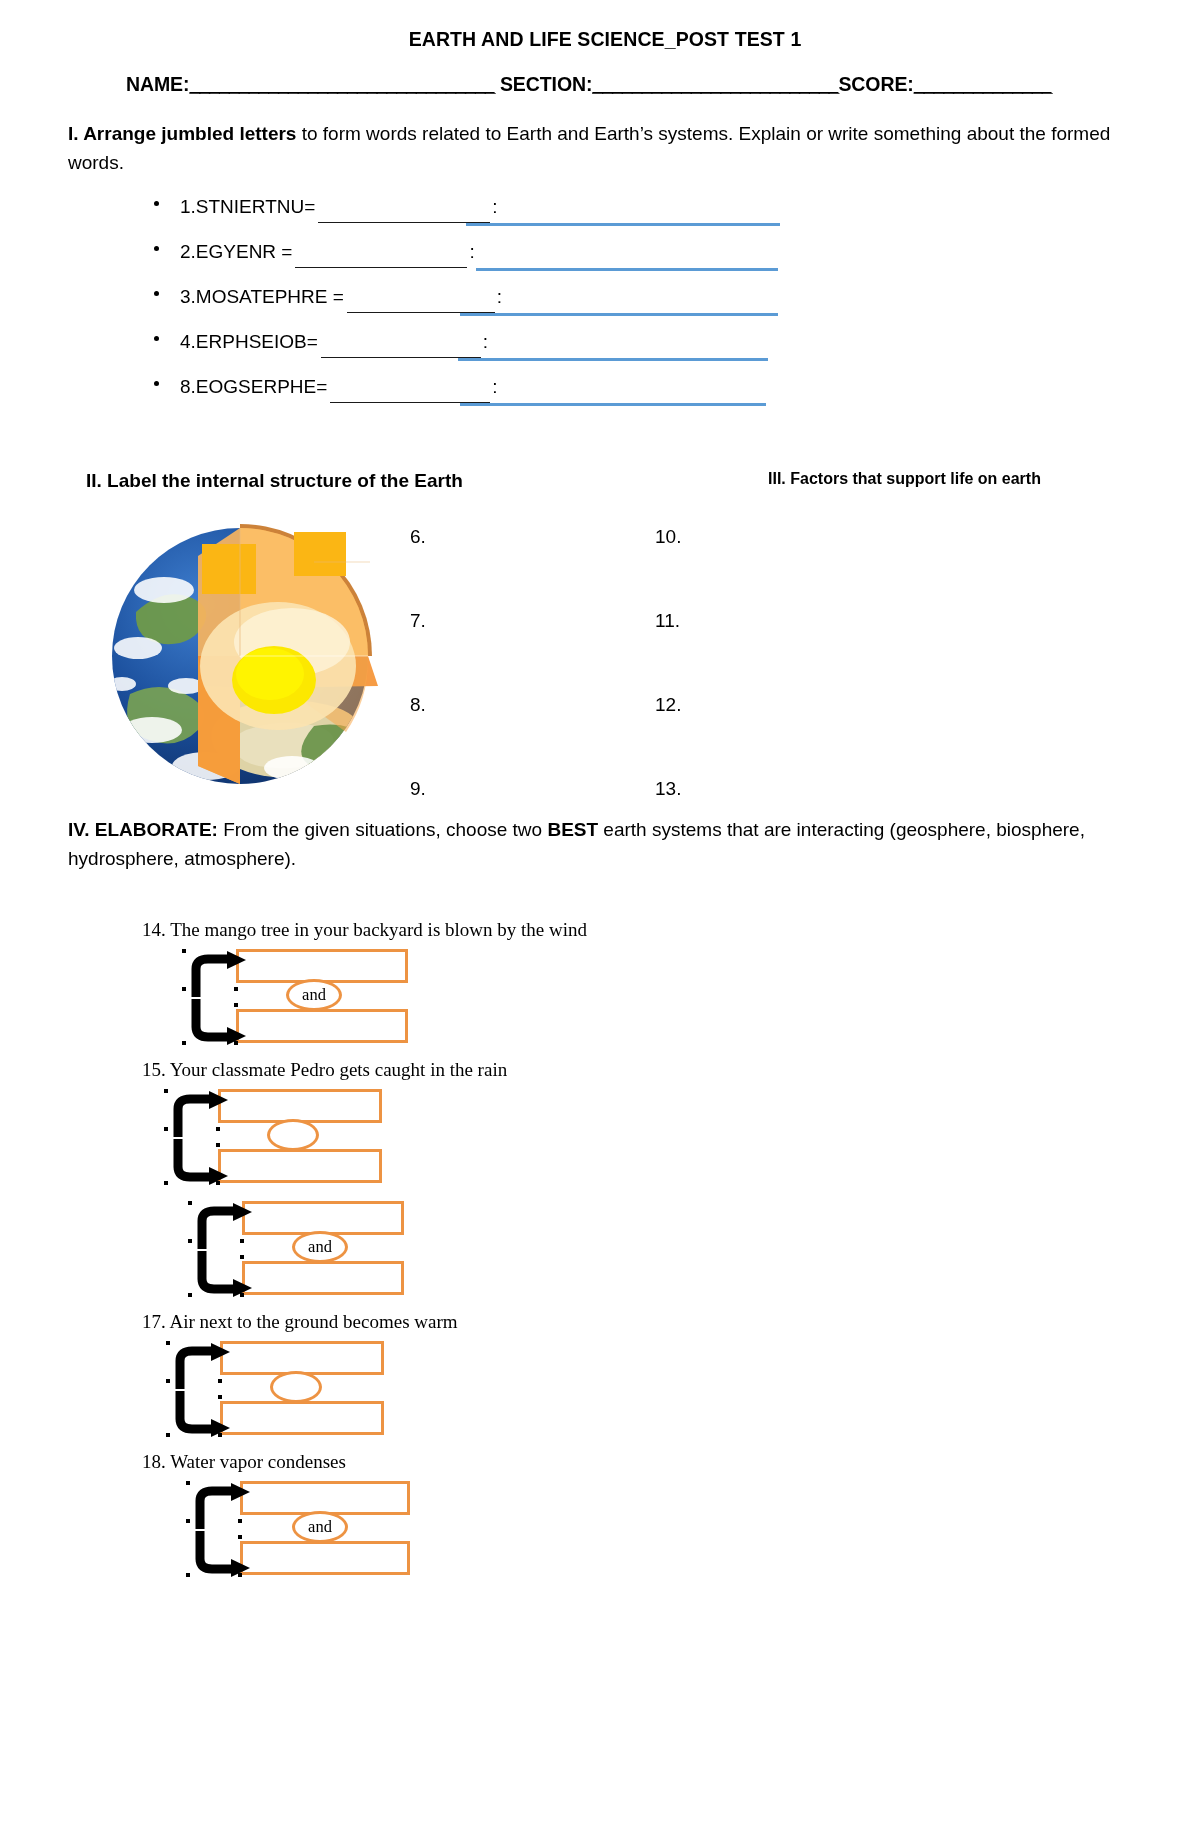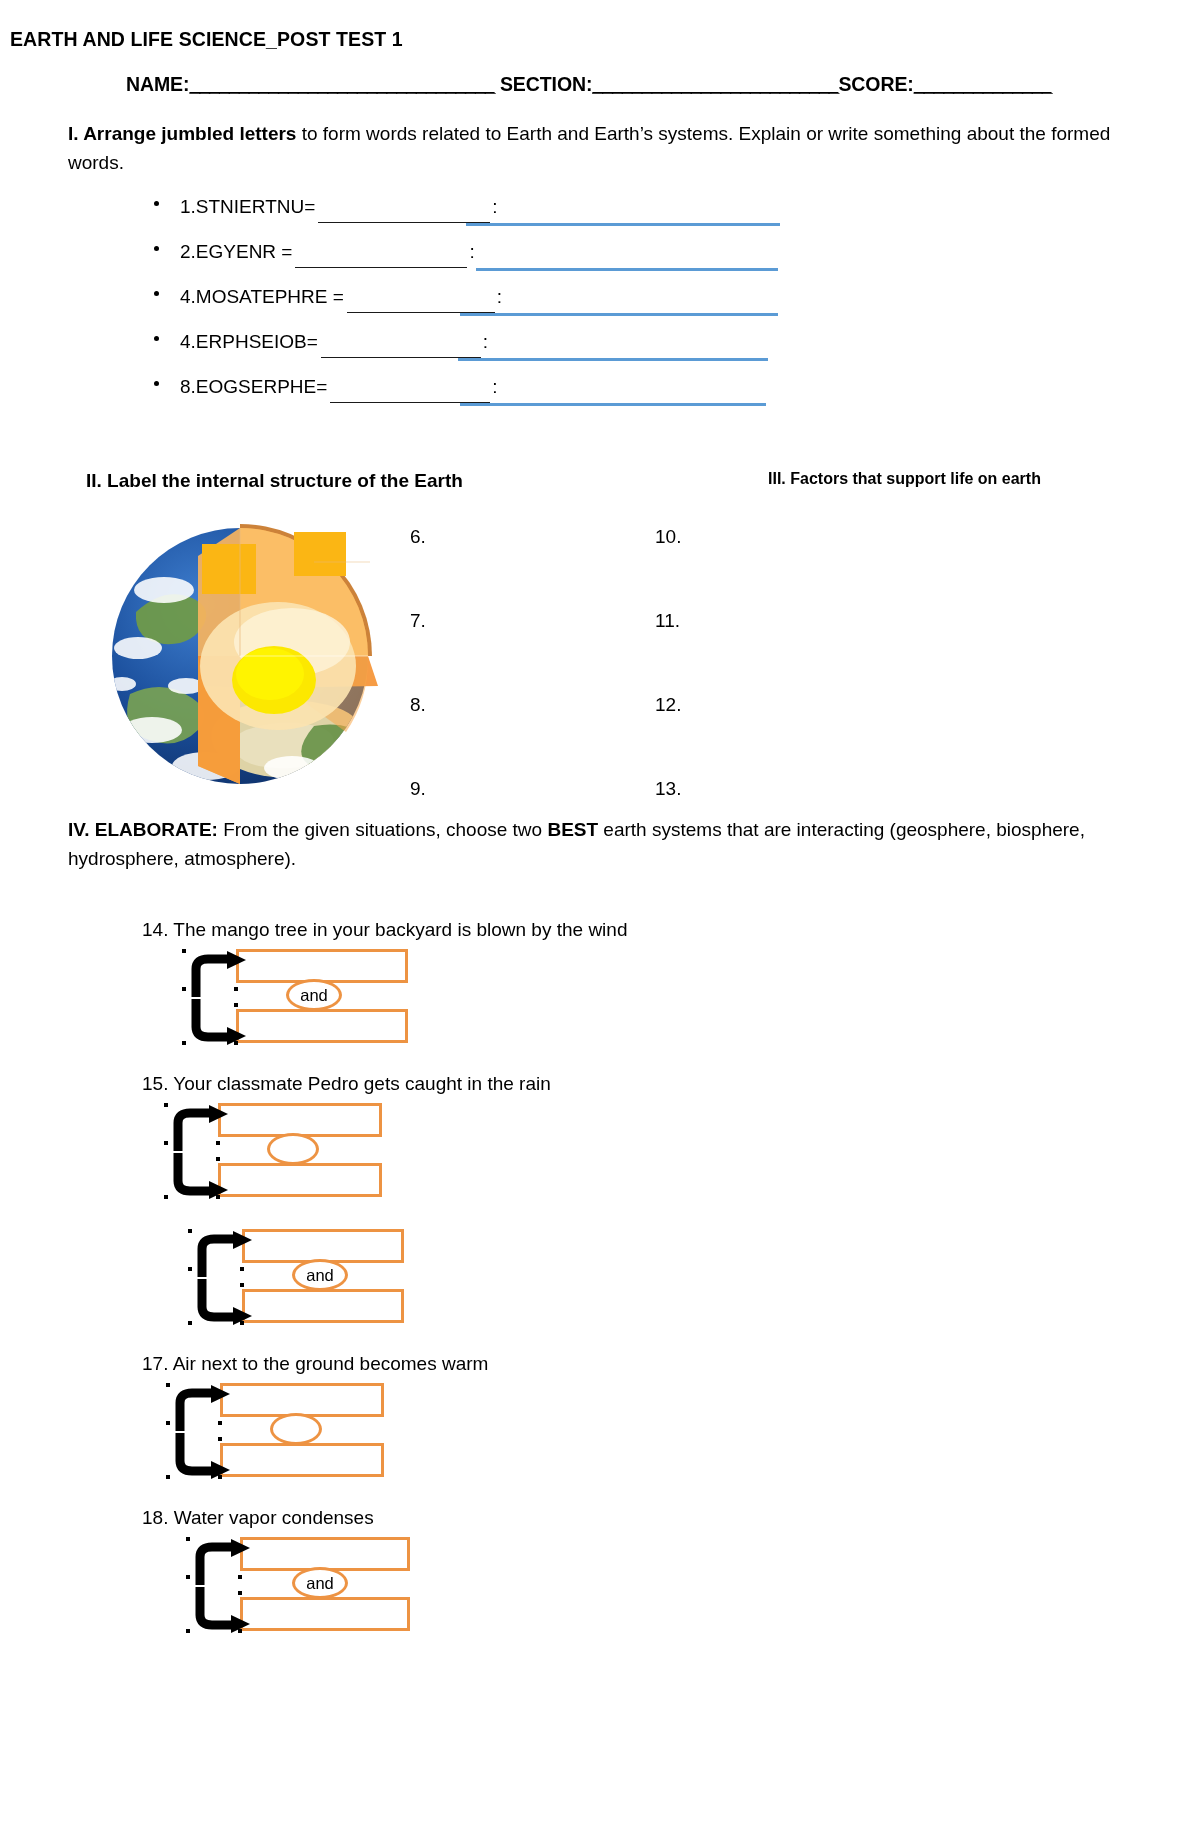--- a/index.html
+++ b/index.html
@@ -9,20 +9,21 @@
     background:#ffffff;
     font-family:"Liberation Sans", sans-serif;
     color:#000000;
     position:relative;
     overflow:hidden;
   }
   .page { position:relative; width:1200px; height:1835px; padding:0; box-sizing:border-box; }
 
   
   .doc-title {
+    text-align:center;
     font-weight:bold;
     font-size:19.5px;
     letter-spacing:.1px;
     margin:28px 0 0 0;
     padding-left:10px;
   }
   .idline {
     margin:22px 0 0 8px;
     padding-left:118px;
     font-size:19.5px;
@@ -84,21 +85,21 @@
 
   
   .sec4 {
     margin:18px 0 0 0;
     padding:0 78px 0 68px;
     font-size:19px;
     line-height:1.5;
   }
   .sec4 b { font-weight:bold; }
 
-  .q-block { position:relative; margin-top:24px; }
+  .q-block { position:relative; margin-top:10px;font-family:Liberation Serif, serif; }
   .q-text { font-size:19px; padding-left:142px; }
 
   .diagram { position:relative; height:102px; margin-top:6px; }
 
   .obox {
     position:absolute;
     border:3.5px solid #ED9343;
     background:#ffffff;
     box-sizing:border-box;
     height:34px;
@@ -133,21 +134,21 @@
     <span>NAME:</span><span class="u">_______________________________</span>
     <span>SECTION:</span><span class="u">_________________________</span><span>SCORE:</span><span class="u">______________</span>
   </div>
 
   <div class="sec1">
     <span><b>I. Arrange jumbled letters</b><span> to form words related to Earth and Earth’s systems. Explain or write something about the formed words.</span></span>
 
     <ul class="jumble-list" id="jumble-list">
         <li class="jumble-row"><span class="bullet"></span><span class="jterm">1.STNIERTNU=</span><span class="blank-dark" style="width: 172px;"></span><span class="colon">:</span><span class="wavy" style="left: 398px; width: 314px;"></span></li>
         <li class="jumble-row"><span class="bullet"></span><span class="jterm">2.EGYENR =</span><span class="blank-dark" style="width: 172px;"></span><span class="colon">:</span><span class="wavy" style="left: 408px; width: 302px;"></span></li>
-        <li class="jumble-row"><span class="bullet"></span><span class="jterm">4.MOSATEPHRE =</span><span class="blank-dark" style="width: 148px;"></span><span class="colon">:</span><span class="wavy" style="left: 392px; width: 318px;"></span></li>
+        <li class="jumble-row"><span class="bullet"></span><span class="jterm">3.MOSATEPHRE =</span><span class="blank-dark" style="width: 148px;"></span><span class="colon">:</span><span class="wavy" style="left: 392px; width: 318px;"></span></li>
         <li class="jumble-row"><span class="bullet"></span><span class="jterm">4.ERPHSEIOB=</span><span class="blank-dark" style="width: 160px;"></span><span class="colon">:</span><span class="wavy" style="left: 390px; width: 310px;"></span></li>
         <li class="jumble-row"><span class="bullet"></span><span class="jterm">8.EOGSERPHE=</span><span class="blank-dark" style="width: 160px;"></span><span class="colon">:</span><span class="wavy" style="left: 392px; width: 306px;"></span></li>
       </ul>
   </div>
 
   <div class="sec-head-row">
     <div class="sec2-head">II. Label the internal structure of the Earth</div>
     <div class="sec3-head">III. Factors that support life on earth</div>
   </div>
 

